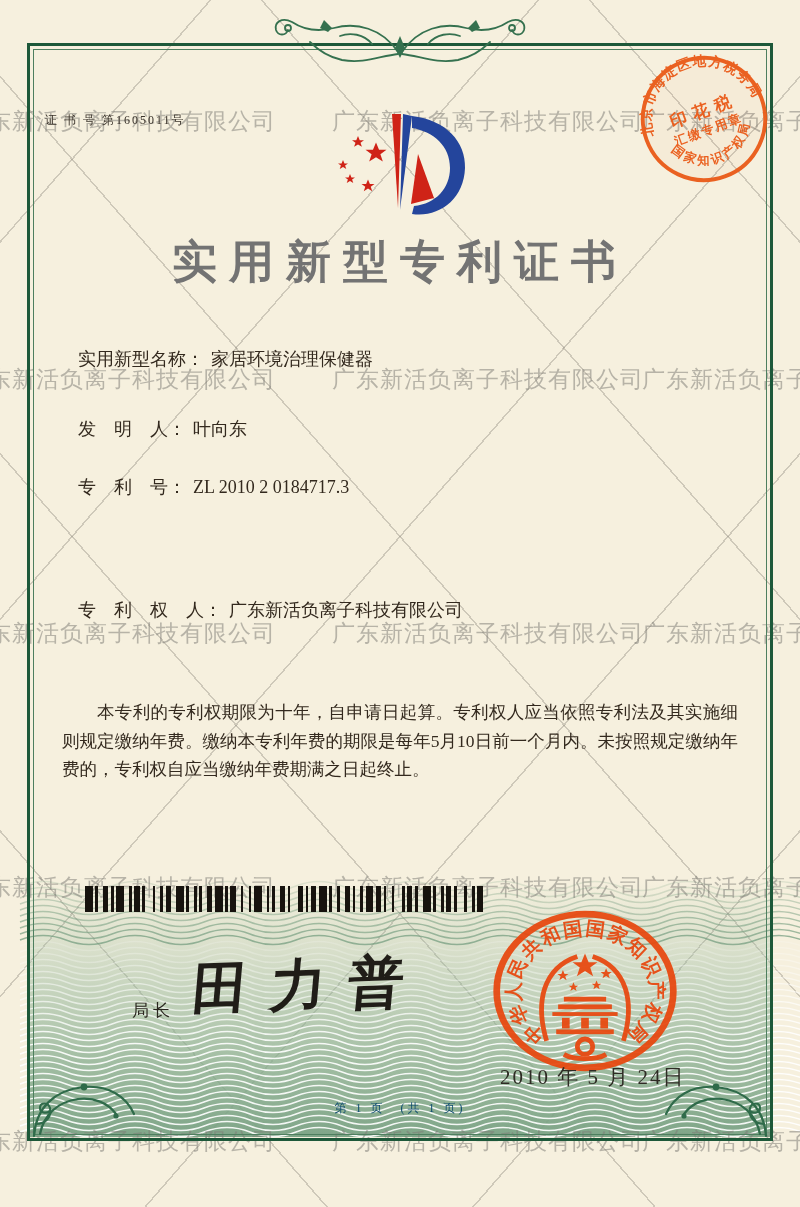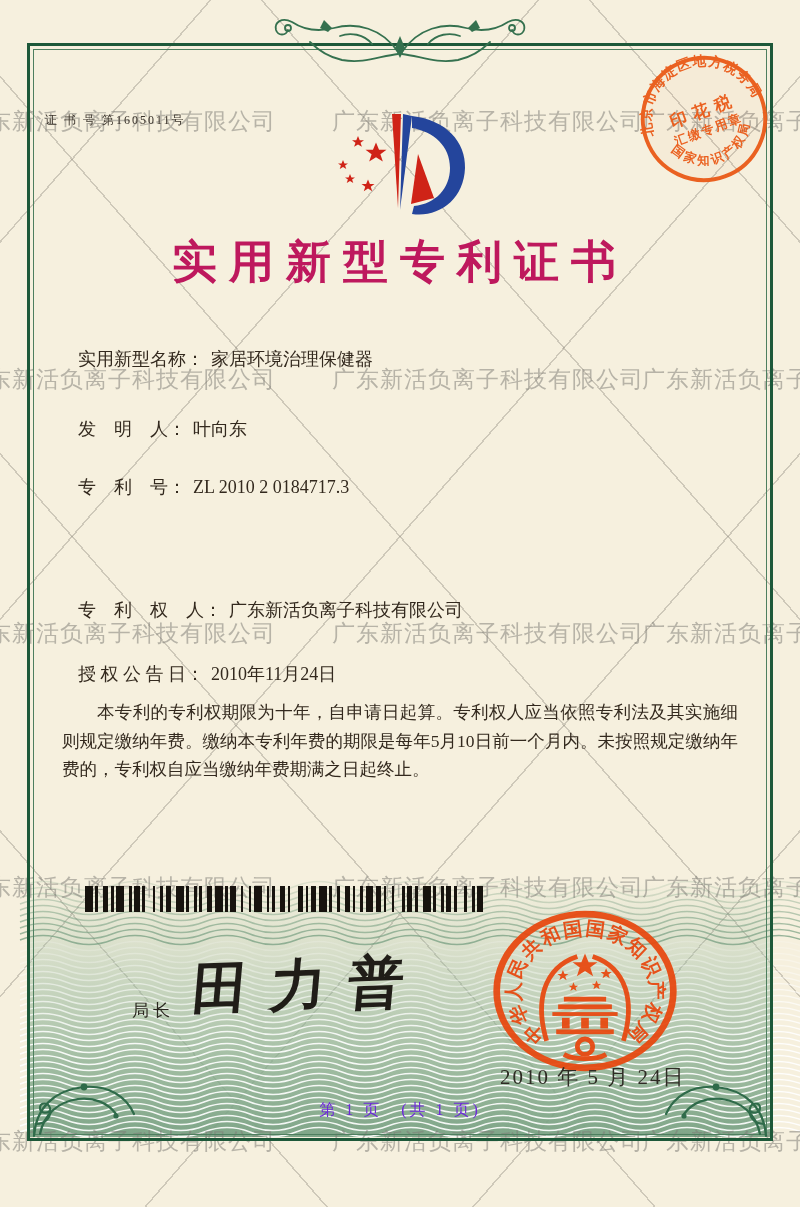--- a/index.html
+++ b/index.html
@@ -11,37 +11,37 @@
       repeating-linear-gradient(49deg, rgba(0,0,0,0) 0 246px, rgba(115,110,100,.30) 246px 247.5px),
       repeating-linear-gradient(-49deg, rgba(0,0,0,0) 0 246px, rgba(115,110,100,.30) 246px 247.5px);}
   
   .wm{position:absolute;white-space:nowrap;font-family:"Liberation Sans",sans-serif;
       font-size:23px;color:rgba(125,122,116,.52);letter-spacing:1px;}
   
   .frame-outer{position:absolute;left:27px;top:43px;width:740px;height:1092px;border:3px solid #1d5839;}
   .frame-inner{position:absolute;inset:3px;border:1px solid #4e7f5f;}
   .cert-no{position:absolute;left:45px;top:112px;font-size:12px;color:#3a332b;letter-spacing:2px;}
   .title{position:absolute;left:0;right:0;top:232px;text-align:center;font-size:45px;
-         color:#be185d;letter-spacing:12px;font-weight:600;}
+         color:#737373;letter-spacing:12px;font-weight:600;}
   .field{position:absolute;left:78px;font-size:18px;color:#33291e;white-space:nowrap;}
   .field .lab{margin-right:7px;}
   .f0{top:347px}.f1{top:417px}.f2{top:475px}.f3{top:542px}.f4{top:598px}.f5{top:662px}
   .body-text{position:absolute;left:62px;width:676px;top:698px;font-size:17.5px;
              line-height:28.6px;color:#33291e;text-align:justify;}
   .body-text p{margin:0;text-indent:2em;}
   .barcode{position:absolute;left:85px;top:886px;height:26px;display:flex;align-items:stretch;}
   .barcode span{display:block;height:100%;}
   .barcode .bar{background:#17130e;}
   .barcode .gap{background:transparent;}
   .sig-label{position:absolute;left:132px;top:999px;font-size:17px;color:#2a261f;letter-spacing:4px;}
   .signature{position:absolute;left:192px;top:948px;font-size:56px;font-weight:700;color:#201d18;
              letter-spacing:22px;transform:rotate(-2deg) skewX(-7deg);white-space:nowrap;}
   .seal-date{position:absolute;left:500px;top:1063px;font-size:21px;color:#2e2b24;letter-spacing:2px;white-space:nowrap;}
-  .footer{position:absolute;left:0;right:0;top:1100px;text-align:center;font-size:16px;
-          color:#6d28d9;letter-spacing:3px;}
+  .footer{position:absolute;left:0;right:0;top:1100px;text-align:center;font-size:12px;
+          color:#0c4a6e;letter-spacing:3px;}
   svg{position:absolute;overflow:visible;}
   #waves-svg{left:30px;top:882px;width:740px;height:255px;}
   #top-ornament{left:268px;top:16px;width:264px;height:54px;}
   #corner-bl{left:28px;top:1078px;width:112px;height:62px;}
   #corner-br{left:660px;top:1078px;width:112px;height:62px;}
   #logo-svg{left:334px;top:108px;width:142px;height:122px;}
   #stamp-svg{left:636px;top:54px;width:136px;height:130px;}
   #seal-svg{left:489px;top:906px;width:192px;height:170px;}
 </style>
 </head>
@@ -202,23 +202,20 @@
   </div>
   <div class="field f1">
     <span class="lab">发　明　人：</span><span class="val">叶向东</span>
   </div>
   <div class="field f2">
     <span class="lab">专　利　号：</span><span class="val">ZL 2010 2 0184717.3</span>
   </div>
   <div class="field f4">
     <span class="lab">专　利　权　人：</span><span class="val">广东新活负离子科技有限公司</span>
   </div>
-  <div class="field f5">
-    <span class="lab">授 权 公 告 日：</span><span class="val">2010年11月24日</span>
-  </div>
 
   <div class="body-text">
     <p>本专利的专利权期限为十年，自申请日起算。专利权人应当依照专利法及其实施细则规定缴纳年费。缴纳本专利年费的期限是每年5月10日前一个月内。未按照规定缴纳年费的，专利权自应当缴纳年费期满之日起终止。</p>
   </div>
 
   <div id="barcode" class="barcode">
       <span class="bar" style="width: 7.81px;"></span>
       <span class="gap" style="width: 2.6px;"></span>
       <span class="bar" style="width: 2.6px;"></span>
       <span class="gap" style="width: 5.21px;"></span>

